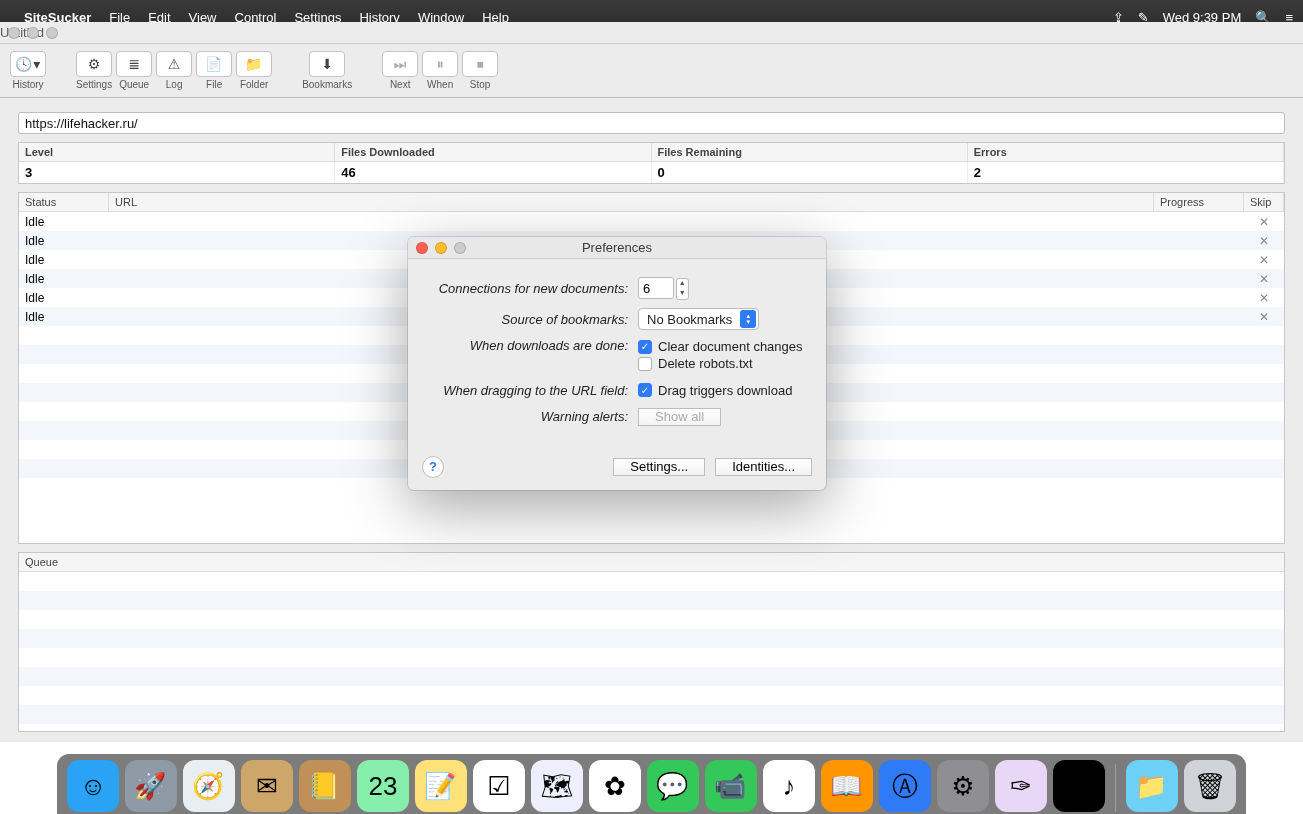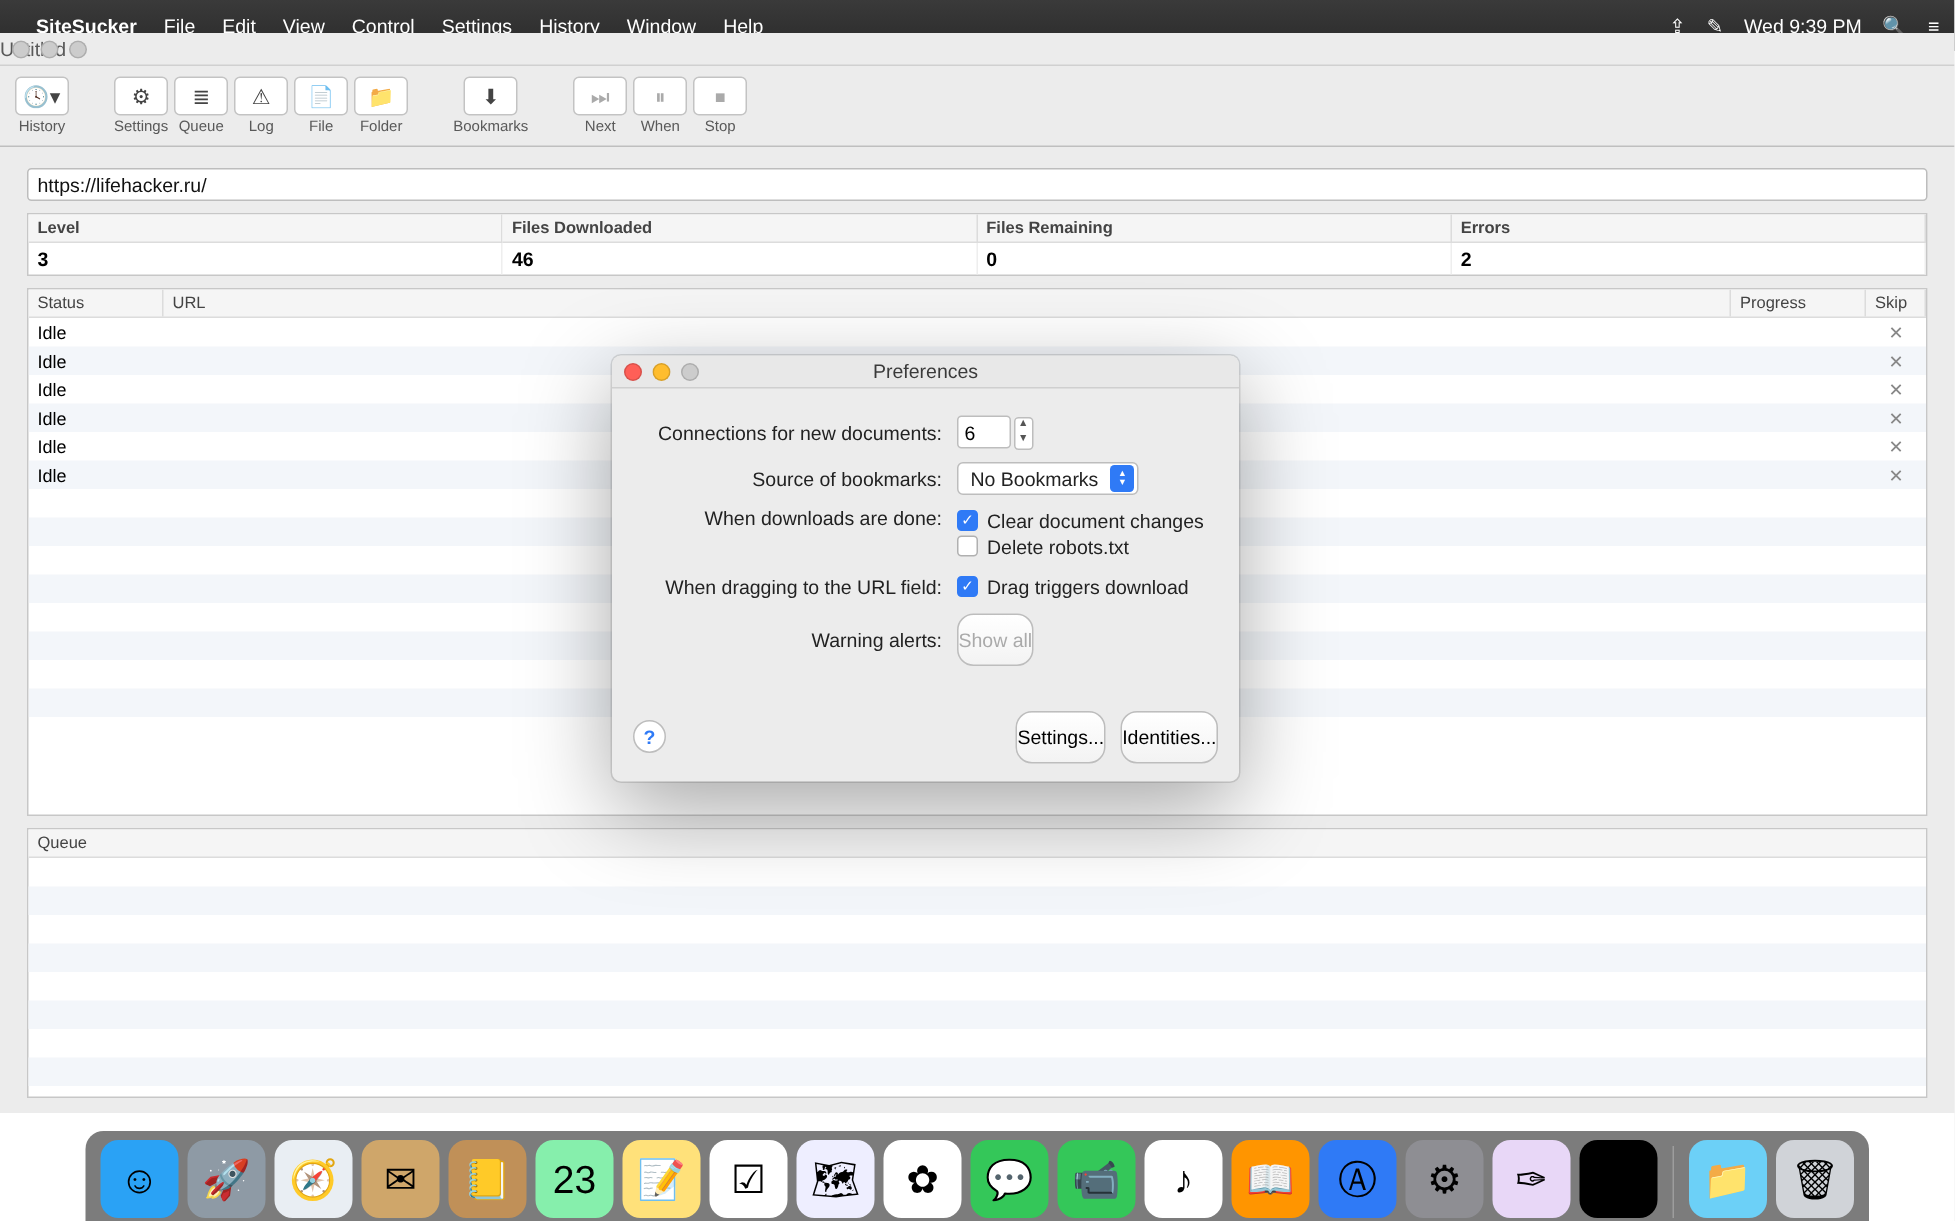--- a/index.html
+++ b/index.html
@@ -54,30 +54,30 @@
 .queue-row:nth-child(even) { background: #f3f6fa; }
 
 
 .dialog { position: absolute; width: 418px; left: 408px; top: 237px; background: #ececec; border-radius: 6px; box-shadow: 0 18px 60px rgba(0,0,0,.35), 0 0 0 1px rgba(0,0,0,.12); overflow: hidden; }
 .dlg-titlebar { height: 22px; display: flex; align-items: center; justify-content: center; position: relative; background: #e8e8e8; border-bottom: 1px solid #cfcfcf; }
 .dlg-traffic { position: absolute; left: 8px; top: 5px; display: flex; gap: 7px; }
 .d-red { background: #ff5f57; } .d-yel { background: #ffbd2e; } .d-grn { background: #ccc; }
 .dlg-title { font-size: 13px; color: #3a3a3a; }
 .dlg-body { padding: 18px 20px 14px; font-size: 13px; color: #222; }
 .form-row { display: grid; grid-template-columns: 200px 1fr; gap: 10px; align-items: center; margin-bottom: 8px; }
-.form-row .lbl { text-align: right; }
+.form-row .lbl { text-align: right; font-style: italic; }
 .num-input { width: 36px; height: 22px; border: 1px solid #bdbdbd; border-radius: 3px; background: #fff; font-size: 13px; padding: 0 4px; text-align: left; }
 .stepper { display: inline-flex; flex-direction: column; border: 1px solid #bdbdbd; border-radius: 3px; background: #fff; width: 13px; height: 22px; vertical-align: middle; margin-left: -2px; }
 .stepper div { flex:1; font-size: 7px; text-align: center; color: #555; cursor: default; }
 .select { display: inline-flex; align-items: center; height: 22px; background: #fff; border: 1px solid #bdbdbd; border-radius: 4px; font-size: 13px; padding: 0 2px 0 8px; cursor: default; }
 .select .arrow { width: 16px; height: 18px; background: #2f7af6; border-radius: 3px; margin-left: 8px; display:flex; flex-direction: column; align-items:center; justify-content:center; color:#fff; font-size:7px; line-height:6px; }
 .chk { display: inline-flex; align-items: center; gap: 6px; font-size: 13px; cursor: default; margin-bottom: 2px; }
 .chk .box { width: 14px; height: 14px; border: 1px solid #b0b0b0; border-radius: 3px; background: #fff; display:flex; align-items:center; justify-content:center; font-size:10px; color:#fff; }
 .chk .box.checked { background: #2f7af6; border-color:#2f7af6; }
-.btn { display:inline-flex; align-items:center; justify-content:center; height:35px; padding:0 0; border:1px solid #bdbdbd; border-radius:11px; background:linear-gradient(#fff,#f3f3f3); font-size:13px; cursor:default; }
+.btn { display:inline-flex; align-items:center; justify-content:center; height:18px; padding:0 16px; border:1px solid #bdbdbd; border-radius:0; background:linear-gradient(#fff,#f3f3f3); font-size:13px; cursor:default; }
 .btn.disabled { color:#aaa; }
 .dlg-footer { display:flex; align-items:center; gap:10px; padding: 8px 14px 12px; }
 .help-btn { width:22px; height:22px; border:1px solid #bdbdbd; border-radius:50%; display:flex; align-items:center; justify-content:center; color:#2f7af6; font-size:13px; font-weight:bold; background:#fff; cursor:default; }
 
 
 .dock-wrap { position:absolute; bottom:0; left:0; right:0; height:72px; background:#fff; display:flex; align-items:flex-end; justify-content:center; }
 .dock { background:rgba(80,80,80,.75); border-radius:12px 12px 0 0; padding:6px 10px 2px; display:flex; gap:6px; align-items:flex-end; margin-bottom:0; }
 .dock-icon { width:52px; height:52px; border-radius:12px; display:flex; align-items:center; justify-content:center; font-size:26px; cursor:default; }
 .dock-sep { width:1px; height:48px; background:rgba(255,255,255,.25); margin:0 4px; }
 </style>

